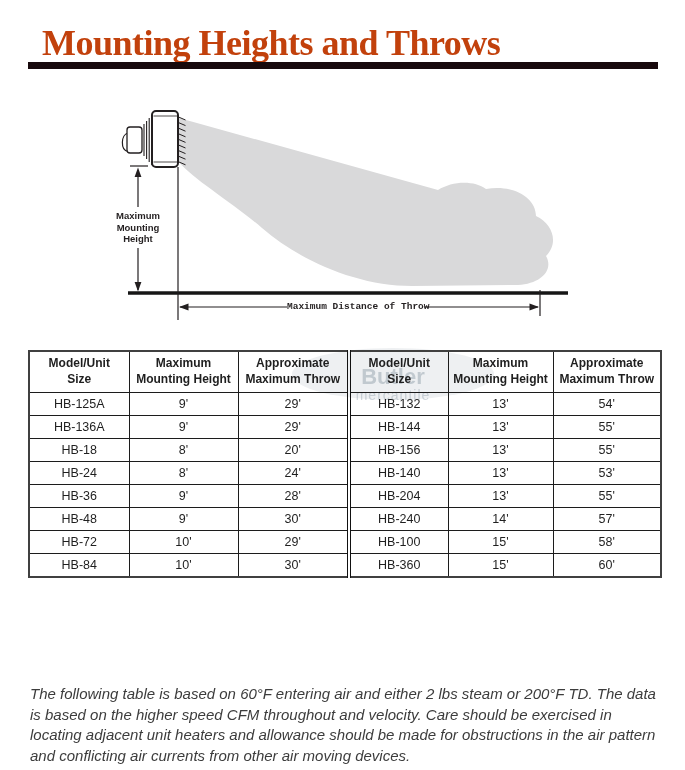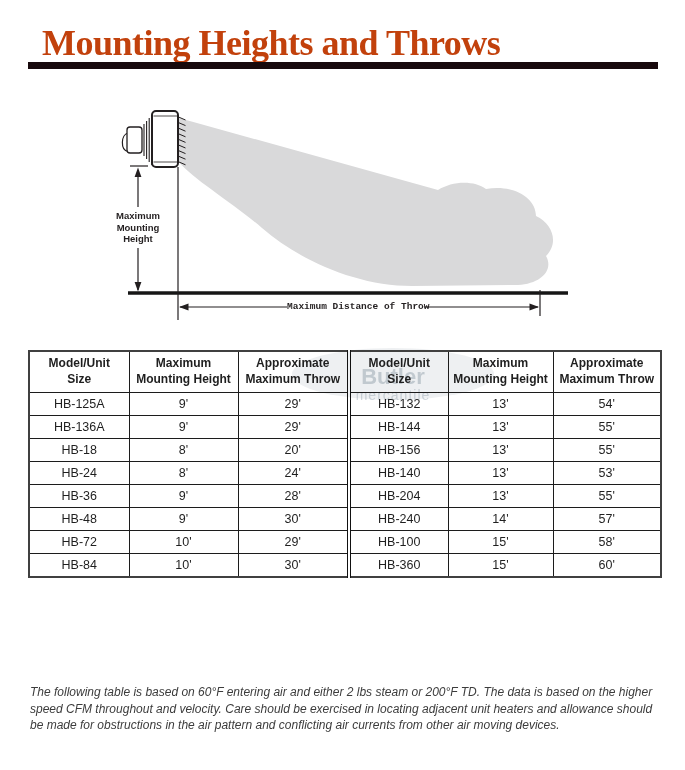--- a/index.html
+++ b/index.html
@@ -55,21 +55,21 @@
   .spec-table th {
     height:40px; font-size:12px; font-weight:bold; line-height:1.3;
   }
   .spec-table td { height:22px; font-size:12.5px; }
   .spec-table .split { border-left:4px double #111; }
   .hdr-line { display:block; }
   
   .note {
     position:absolute; left:30px; top:684px; width:632px;
     margin:0;
-    font-style:italic; font-size:12px; line-height:1.38; color:#3c3c3c;
+    font-style:italic; font-size:15px; line-height:1.38; color:#3c3c3c;
   }
 </style>
 </head>
 <body>
 
 <div class="page">
 
   <h1 class="title">Mounting Heights and Throws</h1>
   <div class="title-rule"></div>
 

